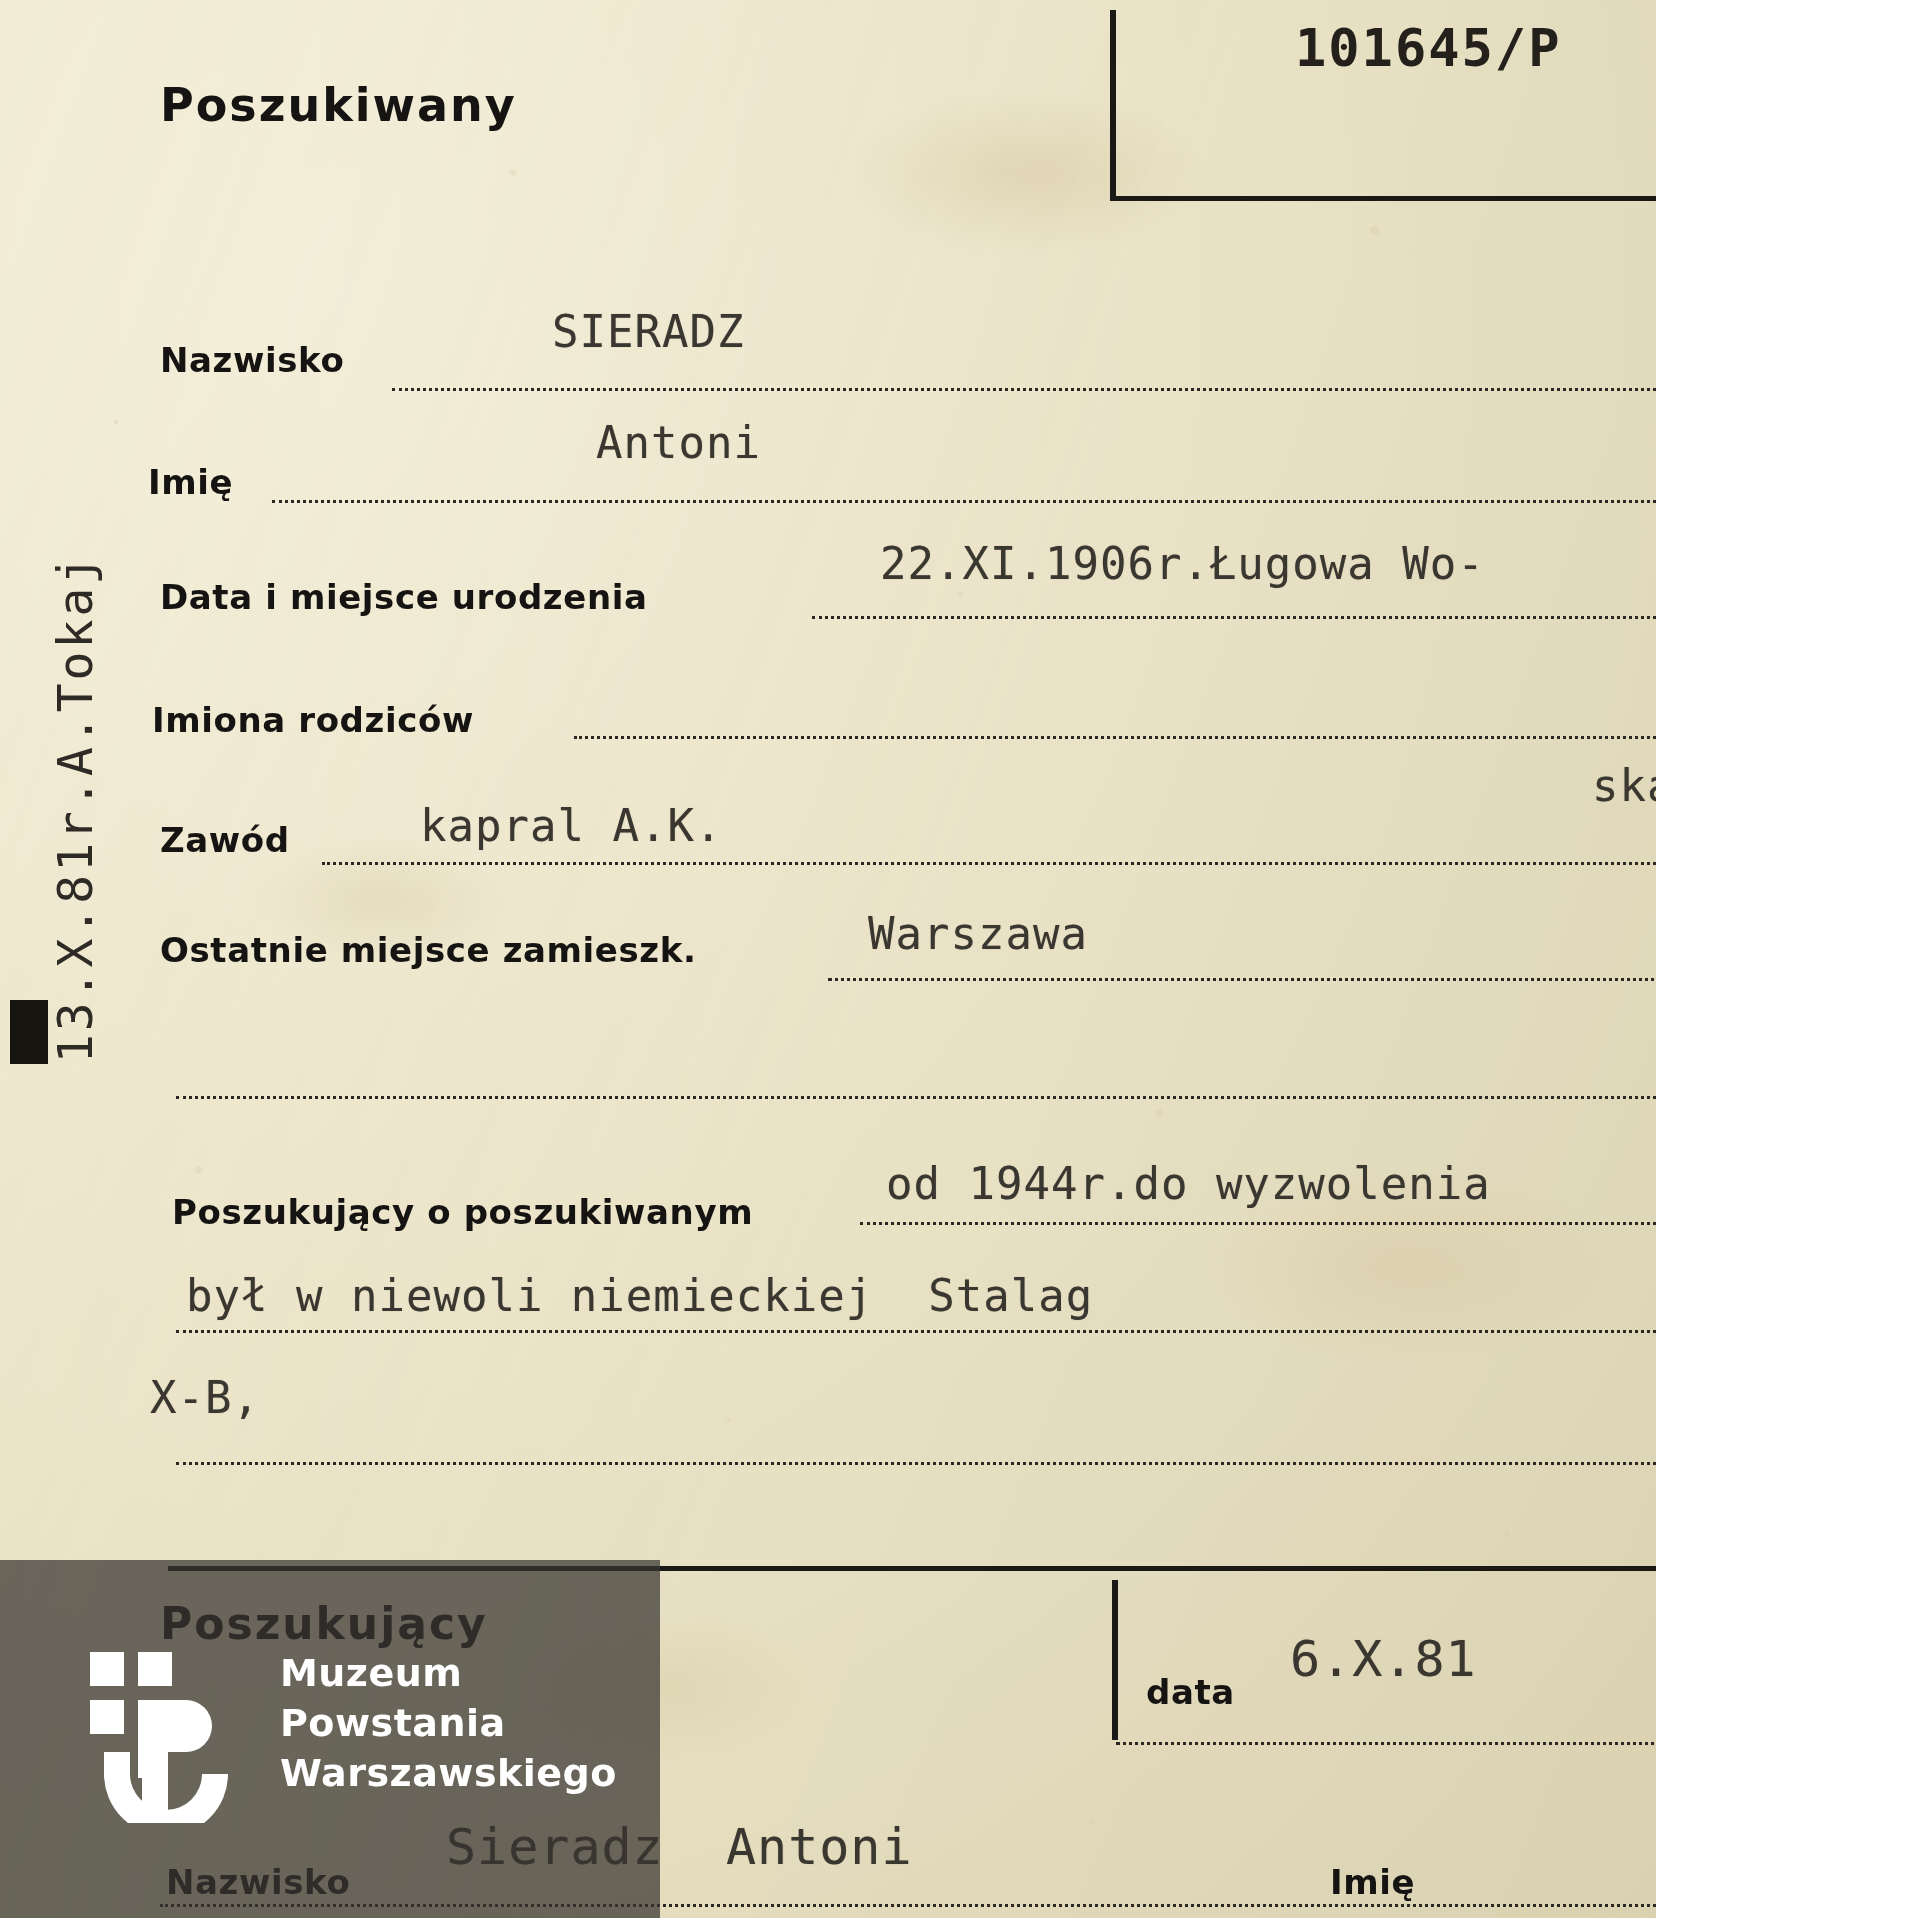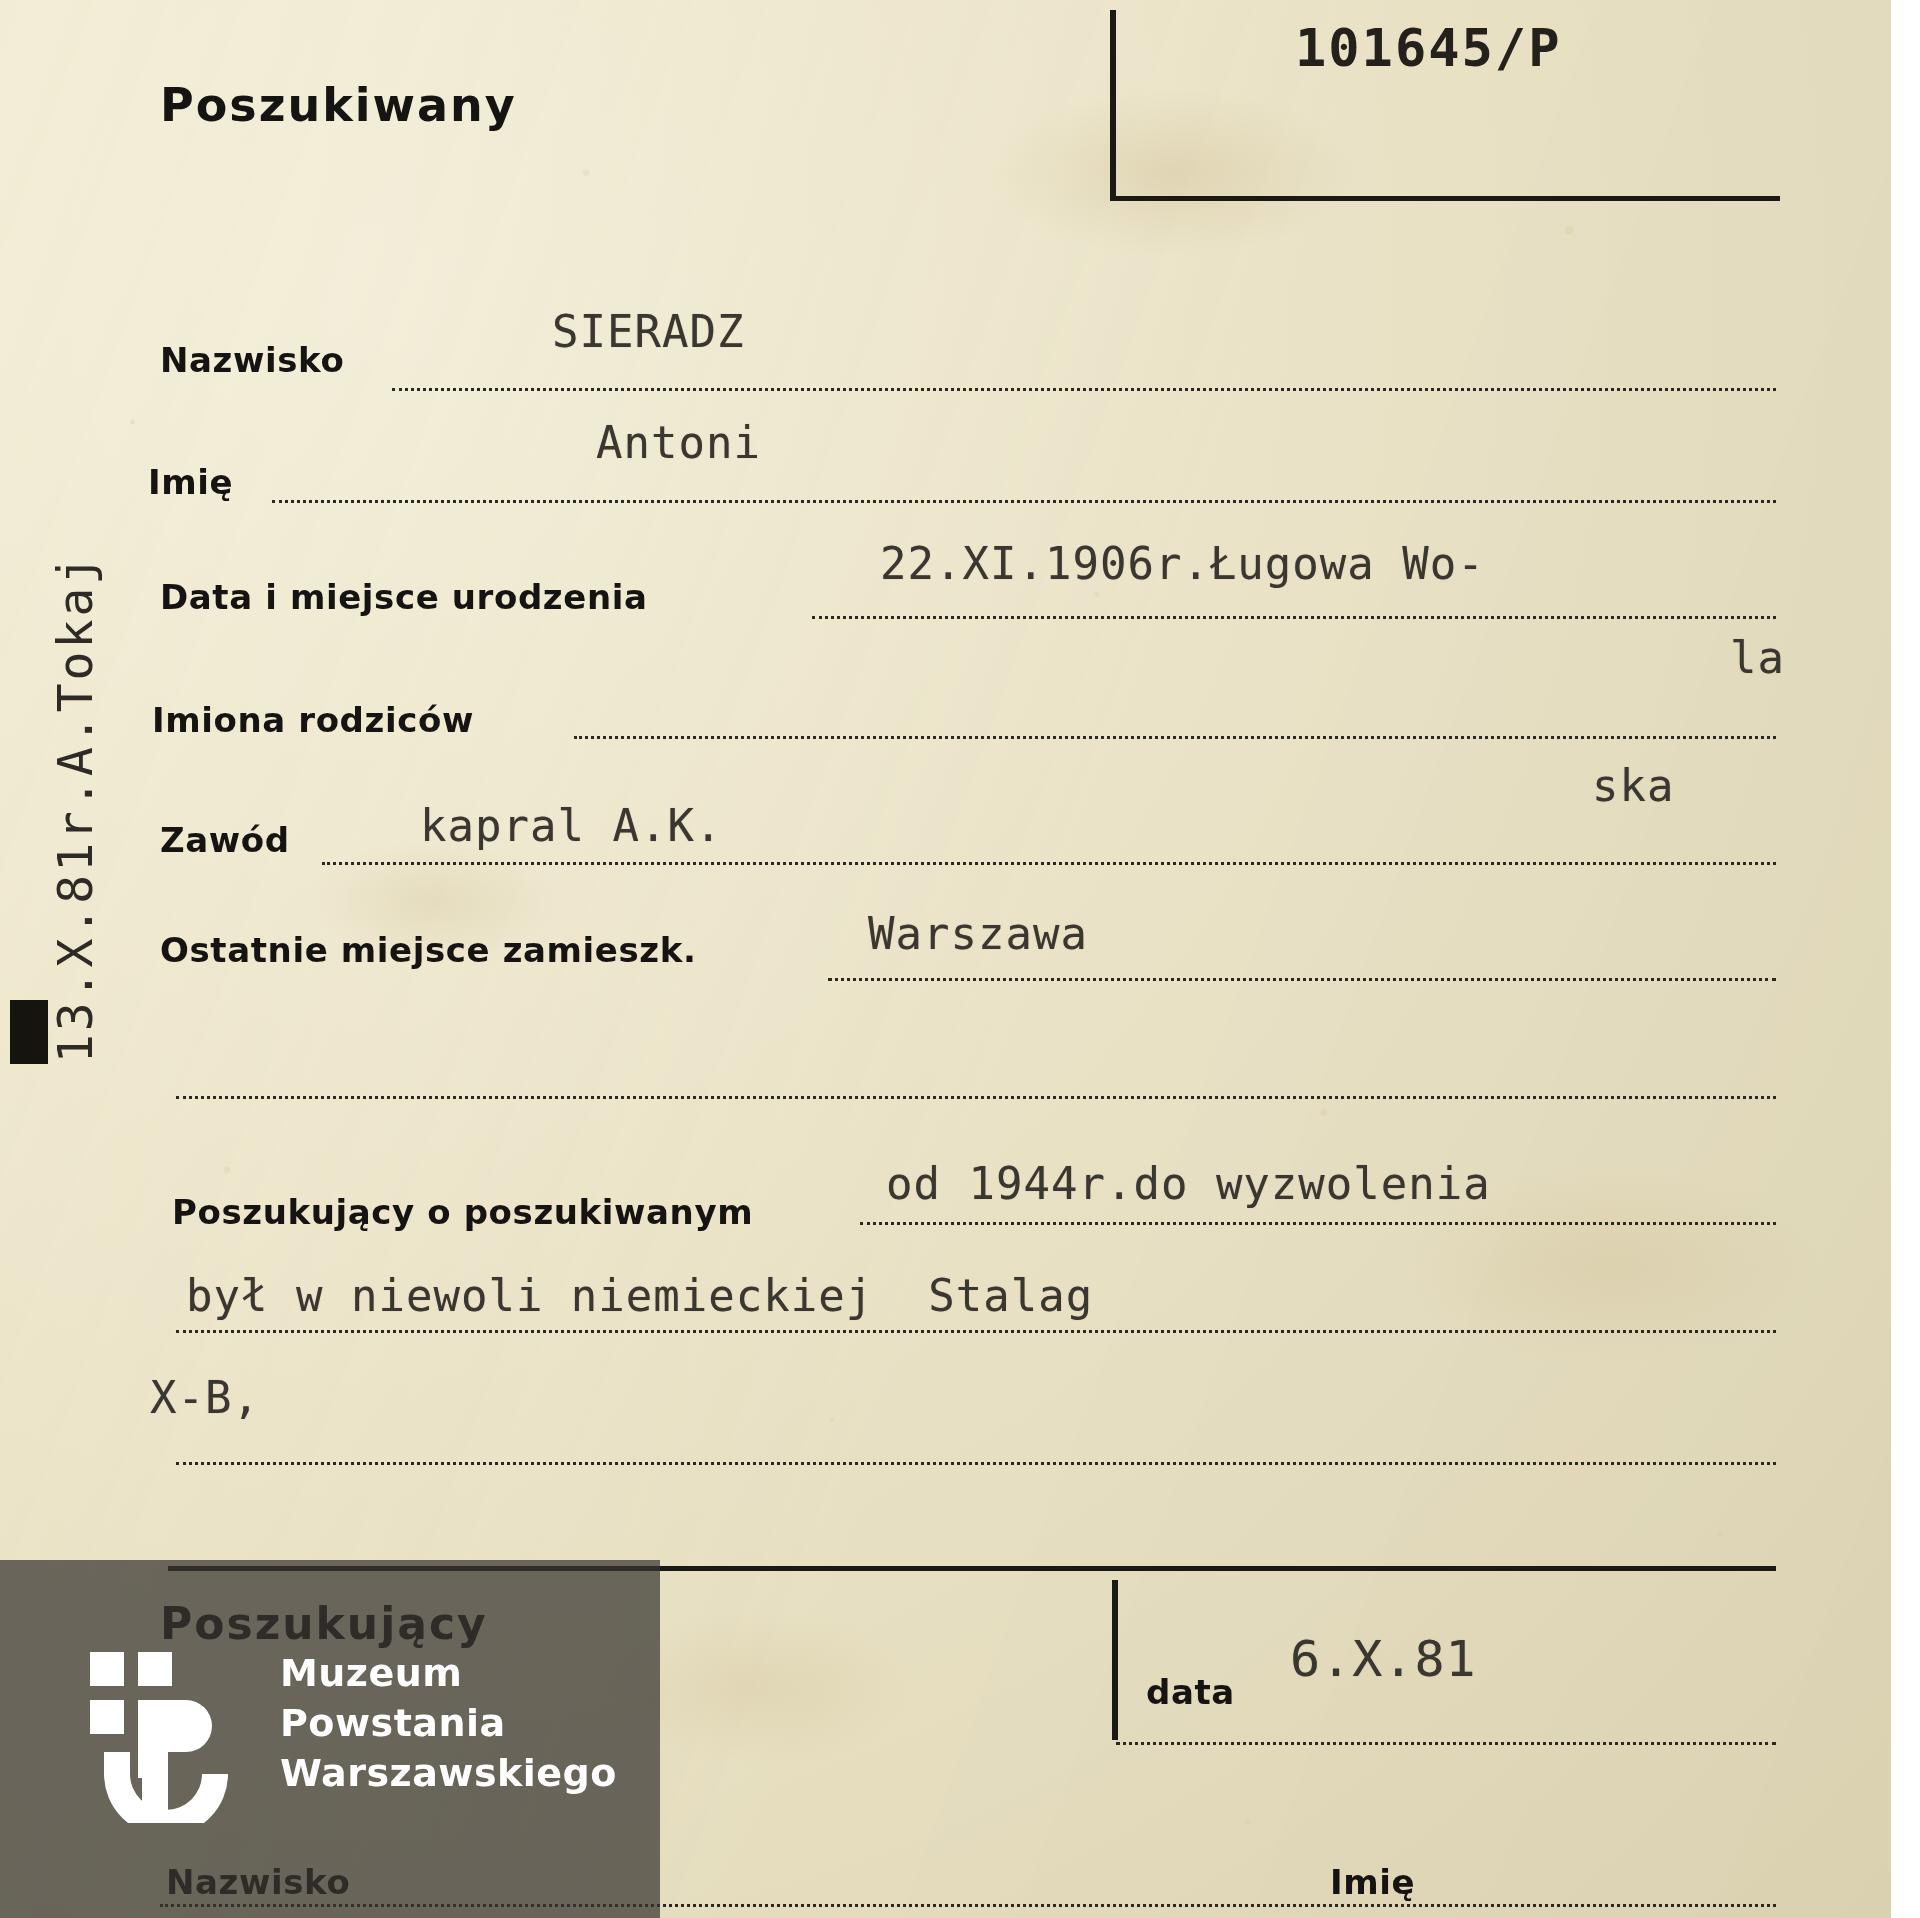--- a/index.html
+++ b/index.html
@@ -10,21 +10,21 @@
   body {
     width: 1920px;
     height: 1918px;
     font-family: "DejaVu Sans", sans-serif;
     overflow: hidden;
   }
 
   
   #card {
     position: relative;
-    width: 1891px;
+    width: 1656px;
     height: 1918px;
     background:
       radial-gradient(ellipse at 20% 15%, #f3eed7 0%, #efe8cd 35%, #e9e1c2 70%, #e2d9b7 100%);
     overflow: hidden;
   }
   
   #grain {
     position: absolute;
     inset: 0;
     pointer-events: none;
@@ -225,20 +225,21 @@
 
   <div class="solid" style="left:168px; top:1566px; width:1608px;"></div>
 
   <div class="abs printed" id="footer-title">Poszukujący</div>
 
   <div class="vbar" style="left:1112px; top:1580px; height:160px;"></div>
   <div class="abs printed label" style="left:1146px; top:1672px;">data</div>
   <div class="abs typed" style="left:1290px; top:1630px; font-size:50px;">6.X.81</div>
   <div class="dots" style="left:1116px; top:1742px; width:660px;"></div>
 
+  <div class="abs typed" style="left:446px; top:1818px; font-size:50px;">Sieradz  Antoni</div>
   <div class="abs printed label" style="left:166px; top:1862px;">Nazwisko</div>
   <div class="abs printed label" style="left:1330px; top:1862px;">Imię</div>
   <div class="dots" style="left:160px; top:1904px; width:1616px;"></div>
 
   <div id="watermark"></div>
   <div id="wm-logo">
     <svg viewBox="0 0 150 175" width="150" height="175" aria-hidden="true">
       <g fill="#ffffff">
         <rect x="6" y="4" width="34" height="34"></rect>
         <rect x="54" y="4" width="34" height="34"></rect>

